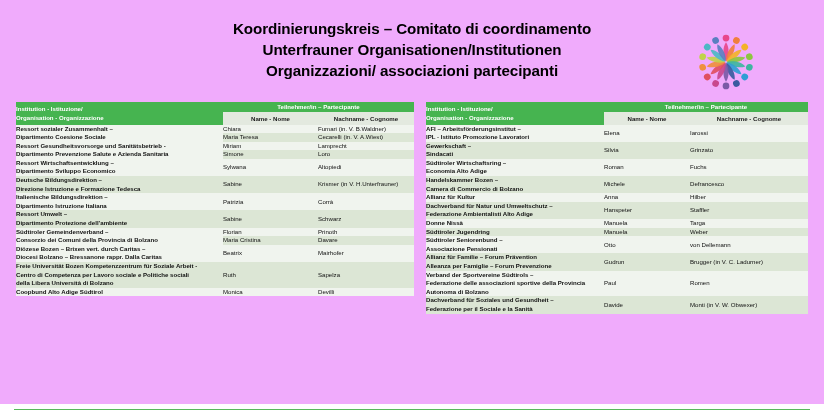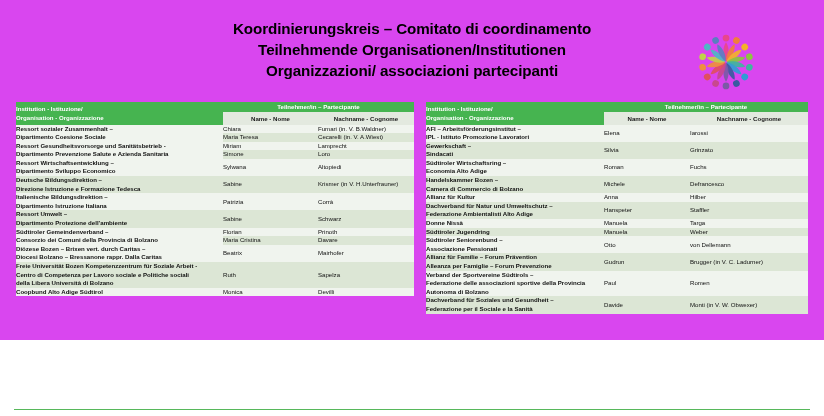--- a/index.html
+++ b/index.html
@@ -10,22 +10,22 @@
     width: 824px;
     height: 416px;
     background: #ffffff;
     font-family: "Liberation Sans", sans-serif;
     overflow: hidden;
     position: relative;
   }
   .slide {
     position: relative;
     width: 824px;
-    height: 340px;
-    background: #d946ef;
+    height: 404px;
+    background: #f0abfc;
     box-sizing: border-box;
   }
   
   .title-block {
     position: absolute;
     left: 0;
     top: 18px;
     width: 824px;
     text-align: center;
     z-index: 2;
@@ -122,21 +122,21 @@
     background: #57b85b;
   }
 </style>
 </head>
 <body>
 
 <div class="slide">
 
   <div class="title-block">
     <div class="title-line">Koordinierungskreis – Comitato di coordinamento</div>
-    <div class="title-line">Teilnehmende Organisationen/Institutionen</div>
+    <div class="title-line">Unterfrauner Organisationen/Institutionen</div>
     <div class="title-line">Organizzazioni/ associazioni partecipanti</div>
   </div>
 
   <div class="logo-wrap">
     <svg viewBox="0 0 100 100" xmlns="http://www.w3.org/2000/svg" aria-hidden="true">
       <g id="logo-figures">
           <g transform="rotate(0 50 50)">
             <path d="M50,49 C45.5,42 45.5,30 50,24 C54.5,30 54.5,42 50,49 Z" fill="#e8468b" opacity="0.92"></path>
             <circle cx="50" cy="18.5" r="4.4" fill="#e8468b"></circle>
           </g>

